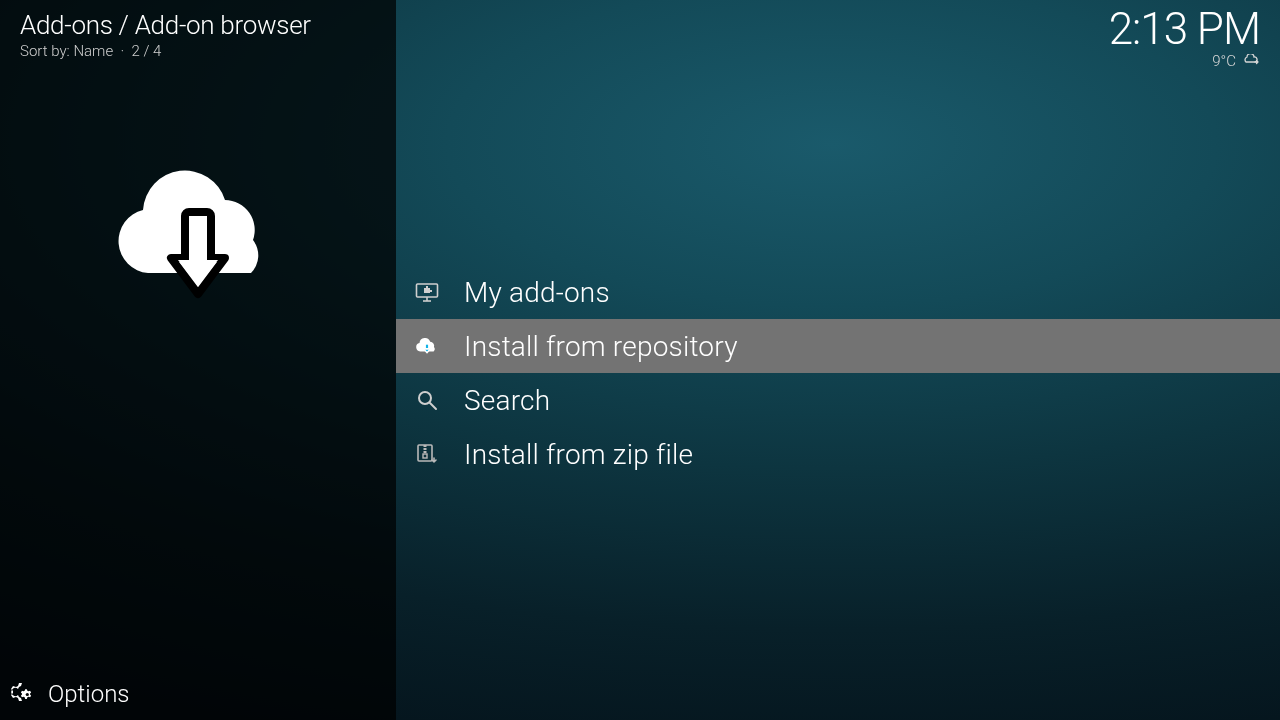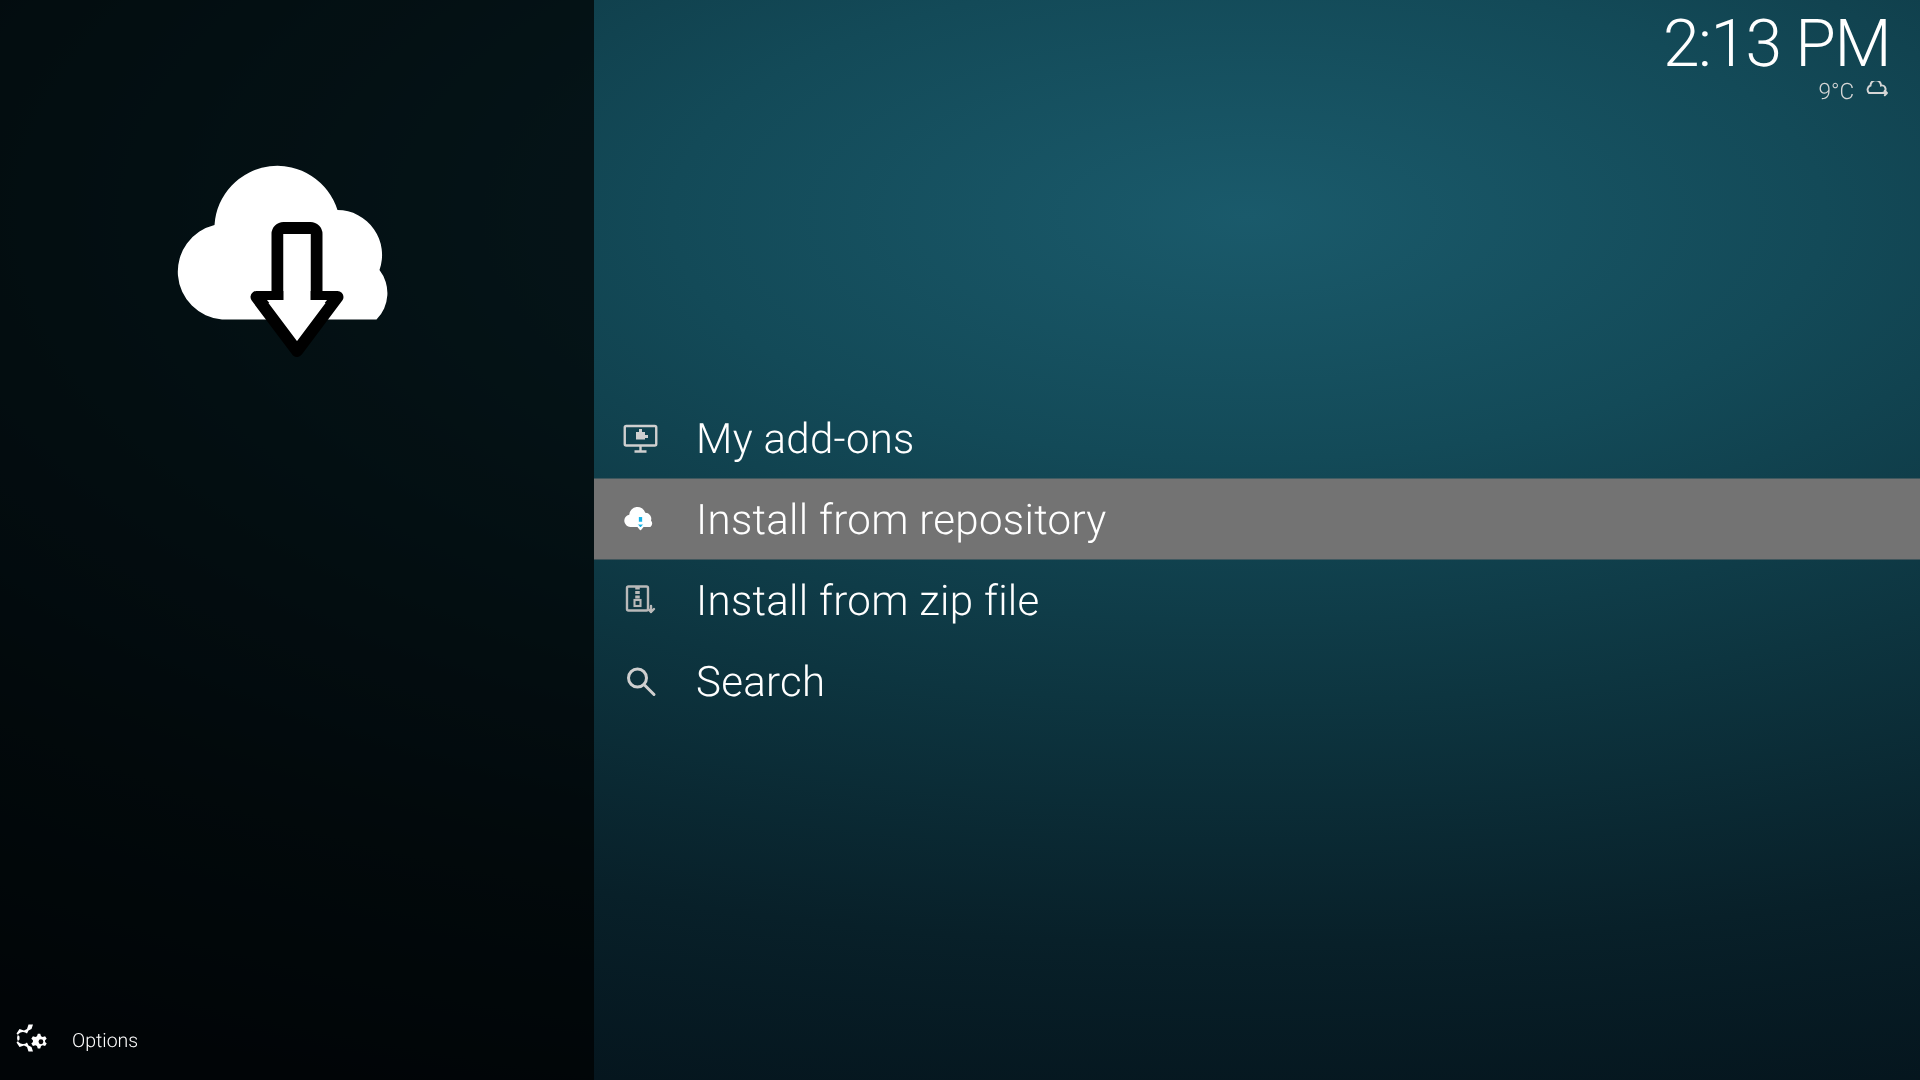--- a/index.html
+++ b/index.html
@@ -39,21 +39,21 @@
   }
   .bottom-bar {
     position: absolute;
     bottom: 12px;
     left: 10px;
     display: flex;
     align-items: center;
     gap: 14px;
   }
   .options-label {
-    font-size: 13px;
+    font-size: 24px;
     font-weight: 300;
     color: #ffffff;
     text-align: center;
   }
 
   .main {
     flex: 1;
     height: 720px;
     position: relative;
   }
@@ -107,20 +107,28 @@
     align-items: center;
     justify-content: center;
     flex: 0 0 26px;
   }
   .menu-item .label { color: #ffffff; letter-spacing: 0.2px; }
 </style>
 </head>
 <body>
 
 <div class="sidebar">
+  <div class="header">
+    <div class="breadcrumb">Add-ons / Add-on browser</div>
+    <div class="sortline">
+      <span>Sort by: Name</span>
+      <span>&nbsp;·&nbsp;</span>
+      <span>2 / 4</span>
+    </div>
+  </div>
 
   <div class="sidebar-icon-wrap">
     <span>
       <svg width="190" height="180" viewBox="0 0 190 180">
         <path d="M150 90 a30 30 0 0 0 -28 -40 a42 42 0 0 0 -82 10 a32 32 0 0 0 5 63 h103 a25 25 0 0 0 2 -33 z" fill="#ffffff"></path>
         <g>
           <rect x="82" y="62" width="26" height="48" rx="4" ry="4" fill="#ffffff" stroke="#000000" stroke-width="8"></rect>
           <path d="M68 108 h54 l-27 36 z" fill="#ffffff" stroke="#000000" stroke-width="8" stroke-linejoin="round"></path>
           <rect x="86" y="66" width="18" height="44" fill="#ffffff"></rect>
           <path d="M75 110 h40 l-20 26 z" fill="#ffffff"></path>
@@ -179,36 +187,36 @@
           <path d="M9.6 13.6 h6.8 l-3.4 4.2 z" fill="#12b2e7"></path>
           <rect x="11.2" y="9" width="3.6" height="5" fill="none" stroke="#ffffff" stroke-width="1.4"></rect>
           <path d="M9.6 13.6 h6.8 l-3.4 4.2 z" fill="none" stroke="#ffffff" stroke-width="1.4" stroke-linejoin="round"></path>
         </svg>
       </span>
       <span class="label">Install from repository</span>
     </div>
 
     <div class="menu-item">
       <span class="icon-slot">
+        <svg width="22" height="22" viewBox="0 0 22 22" fill="none" stroke="#cfcfcf" stroke-width="2">
+          <circle cx="9" cy="9" r="6"></circle>
+          <line x1="14" y1="14" x2="20" y2="20" stroke-linecap="round"></line>
+        </svg>
+      </span>
+      <span class="label">Search</span>
+    </div>
+
+    <div class="menu-item">
+      <span class="icon-slot">
         <svg width="24" height="24" viewBox="0 0 24 24" fill="#b9b9b9">
           <rect x="3" y="3" width="14" height="16" rx="1" fill="none" stroke="#b9b9b9" stroke-width="1.6"></rect>
           <rect x="8.5" y="3" width="3" height="2"></rect>
           <rect x="8.5" y="6" width="3" height="2"></rect>
           <rect x="8.5" y="9" width="3" height="2"></rect>
           <rect x="8" y="12" width="4" height="4" fill="none" stroke="#b9b9b9" stroke-width="1.4"></rect>
           <path d="M17 14 v4 m0 0 l-2 -2 m2 2 l2 -2" fill="none" stroke="#b9b9b9" stroke-width="1.6" stroke-linecap="round" transform="translate(2 2)"></path>
         </svg>
       </span>
       <span class="label">Install from zip file</span>
     </div>
 
-    <div class="menu-item">
-      <span class="icon-slot">
-        <svg width="22" height="22" viewBox="0 0 22 22" fill="none" stroke="#cfcfcf" stroke-width="2">
-          <circle cx="9" cy="9" r="6"></circle>
-          <line x1="14" y1="14" x2="20" y2="20" stroke-linecap="round"></line>
-        </svg>
-      </span>
-      <span class="label">Search</span>
-    </div>
-
   </div>
 </div>
 
 </body></html>

